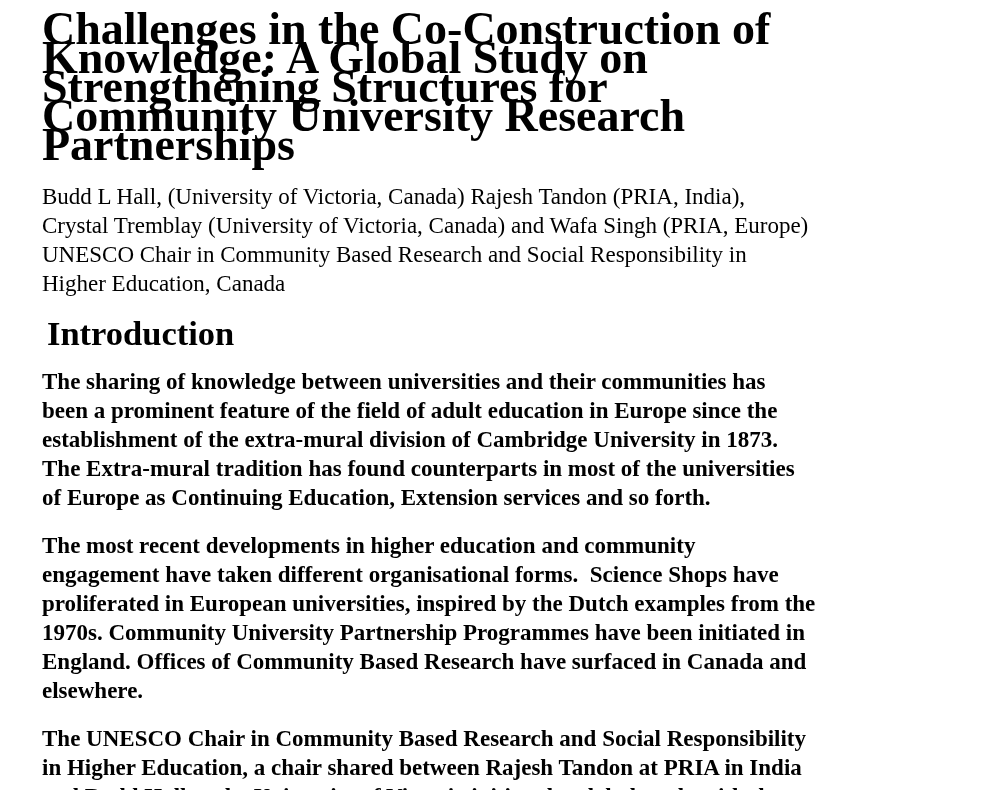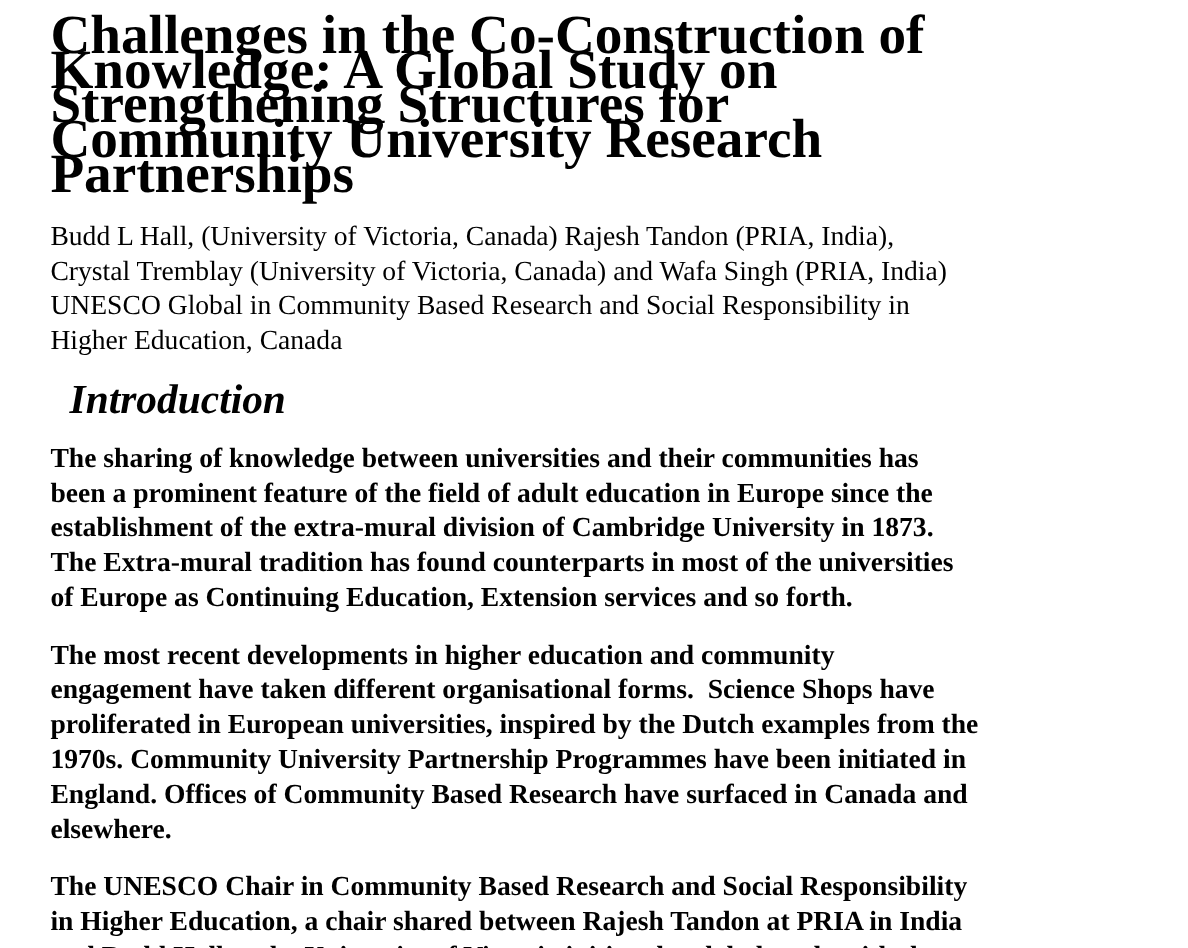--- a/index.html
+++ b/index.html
@@ -27,36 +27,35 @@
     font-weight: bold;
     margin: 0 0 23px 0;
     white-space: pre-wrap;
   }
   .doc-authors {
     margin: 0 0 21px 0;
     white-space: pre-wrap;
   }
   .doc-heading {
     font-weight: bold;
-    font-style: italic;
-    margin: 0 0 19px 16px;
+    margin: 0 0 19px 5px;
   }
   .doc-para {
     margin: 0 0 19px 0;
     white-space: pre-wrap;
     font-weight: bold;
   }
 </style>
 </head>
 <body>
 
 <div class="page">
   <h1 class="doc-title">Challenges in the Co-Construction of Knowledge: A Global Study on Strengthening Structures for Community University Research Partnerships</h1>
 
-  <p class="doc-authors">Budd L Hall, (University of Victoria, Canada) Rajesh Tandon (PRIA, India), Crystal Tremblay (University of Victoria, Canada) and Wafa Singh (PRIA, India) UNESCO Global in Community Based Research and Social Responsibility in Higher Education, Canada</p>
+  <p class="doc-authors">Budd L Hall, (University of Victoria, Canada) Rajesh Tandon (PRIA, India), Crystal Tremblay (University of Victoria, Canada) and Wafa Singh (PRIA, Europe) UNESCO Chair in Community Based Research and Social Responsibility in Higher Education, Canada</p>
 
   <h2 class="doc-heading">Introduction</h2>
 
   <p class="doc-para">The sharing of knowledge between universities and their communities has been a prominent feature of the field of adult education in Europe since the establishment of the extra-mural division of Cambridge University in 1873. The Extra-mural tradition has found counterparts in most of the universities of Europe as Continuing Education, Extension services and so forth.</p>
 
   <p class="doc-para">The most recent developments in higher education and community engagement have taken different organisational forms.  Science Shops have proliferated in European universities, inspired by the Dutch examples from the 1970s. Community University Partnership Programmes have been initiated in England. Offices of Community Based Research have surfaced in Canada and elsewhere.</p>
 
   <p class="doc-para">The UNESCO Chair in Community Based Research and Social Responsibility in Higher Education, a chair shared between Rajesh Tandon at PRIA in India and Budd Hall at the University of Victoria initiated a global study with the support of the International Development Research Centre on facilitative structures used by universities and community groups to create and support effective community based participatory research partnerships.</p>
 </div>
 

